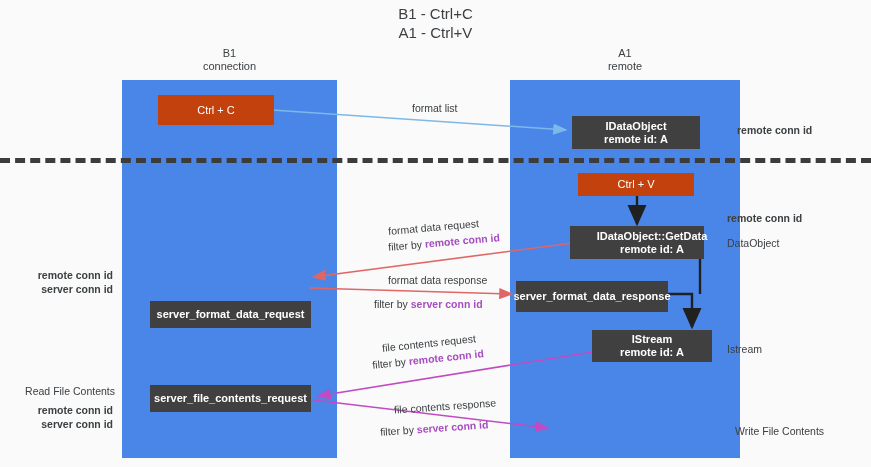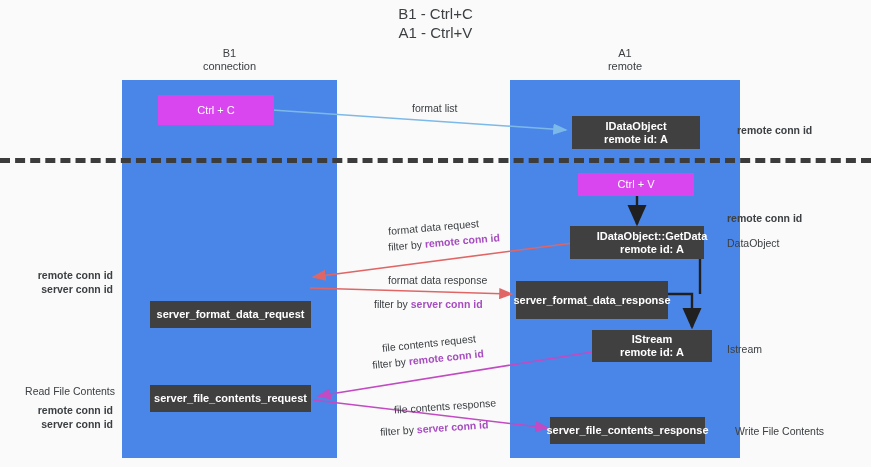--- a/index.html
+++ b/index.html
@@ -12,21 +12,21 @@
     position:relative;
   }
   #stage{position:absolute;left:0;top:0;width:871px;height:467px;}
   svg#wires{position:absolute;left:0;top:0;width:871px;height:467px;pointer-events:none;}
 
   .lane{position:absolute;background:#4a86e8;}
   .lane-head{position:absolute;text-align:center;font-size:11px;line-height:13px;color:#3c4043;}
 
   .node{position:absolute;display:flex;flex-direction:column;align-items:center;justify-content:center;
         text-align:center;color:#ffffff;font-size:11px;line-height:13px;box-sizing:border-box;}
-  .node.green{background:#d946ef;}
+  .node.green{background:#c2410c;}
   .node.orange{background:#f9b councils;}
   .node.orange{background:#404040;font-weight:bold;}
 
   .title{position:absolute;left:0;top:4px;width:871px;text-align:center;
          font-size:15px;line-height:19px;color:#3c4043;}
 
   .ann{position:absolute;font-size:10.5px;line-height:13px;color:#3c4043;white-space:nowrap;}
   .purple{color:#a64dbf;font-weight:bold;}
   .green-t{color:#6aa84f;font-weight:bold;}
   .sidelabel{position:absolute;font-size:10.5px;line-height:14px;color:#3c4043;white-space:nowrap;}
@@ -106,36 +106,33 @@
 
   <div class="node orange" style="left:570px;top:226px;width:134px;height:33px;padding-left:30px;">
     <div>IDataObject::GetData</div>
     <div>remote id: A</div>
   </div>
 
   <div class="node orange" style="left:150px;top:268px;width:161px;height:27px;margin-top:33px;">
     <div>server_format_data_request</div>
   </div>
 
-  <div class="node orange" style="left:516px;top:281px;width:152px;height:38px;">
+  <div class="node orange" style="left:516px;top:281px;width:152px;height:31px;">
     <div>server_format_data_response</div>
   </div>
 
   <div class="node orange" style="left:592px;top:330px;width:120px;height:32px;">
     <div>IStream</div>
     <div>remote id: A</div>
   </div>
 
   <div class="node orange" style="left:150px;top:385px;width:161px;height:27px;">
     <div>server_file_contents_request</div>
   </div>
 
-  <div class="node orange" style="left:550px;top:417px;width:155px;height:27px;">
-    <div>server_file_contents_response</div>
-  </div>
 
   <div class="ann" style="left:398px;top:102px;margin-left:14px;">format list</div>
 
   <div class="ann" style="left:388px;top:221px;transform:rotate(-5deg);">
     <span>format data request</span>
   </div>
   <div class="ann" style="left:388px;top:236px;transform:rotate(-5deg);">
     <span>filter by </span><span class="purple">remote conn id</span>
   </div>
 

